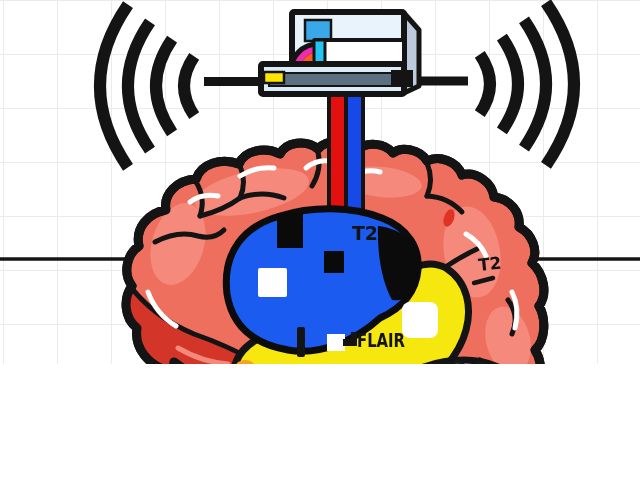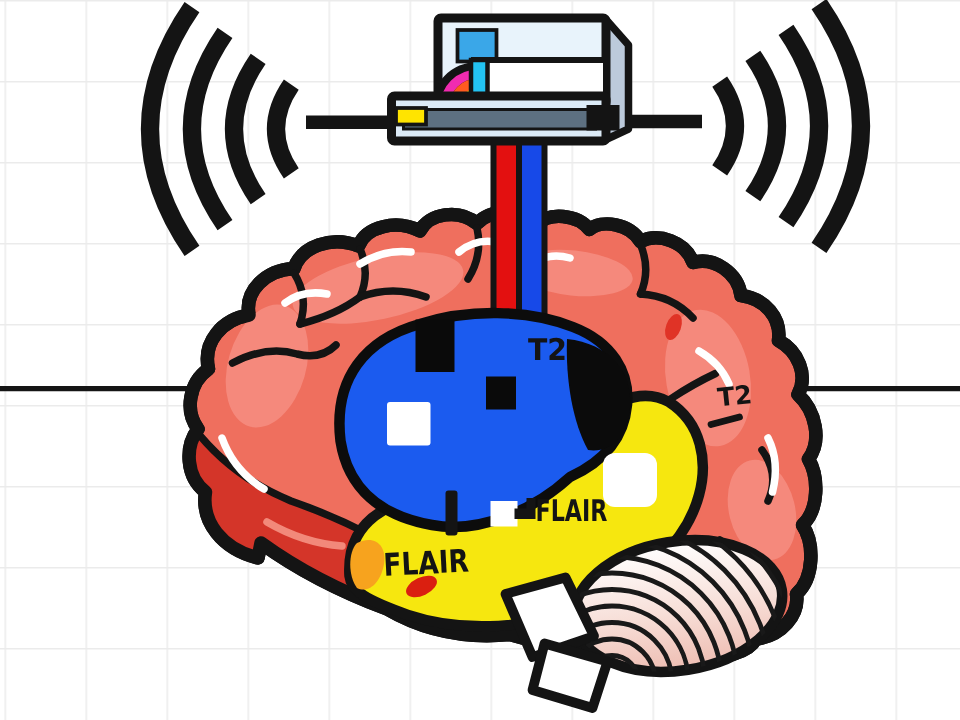--- a/index.html
+++ b/index.html
@@ -1,17 +1,17 @@
 <!DOCTYPE html>
 <html><head>
 <meta charset="utf-8">
 <style>
   html,body{margin:0;padding:0;background:#ffffff;}
   .stage{
-    position:relative;width:640px;height:480px;overflow:hidden;background:#5eead4;
+    position:relative;width:640px;height:364px;overflow:hidden;background:#5eead4;
     font-family:"DejaVu Sans","Liberation Sans",sans-serif;
   }
   svg{display:block}
   text{font-family:"DejaVu Sans","Liberation Sans",sans-serif;font-weight:bold;fill:#141414;}
 </style>
 </head>
 <body>
 
 <div class="stage">
 <svg width="640" height="480" viewBox="0 0 640 480">

